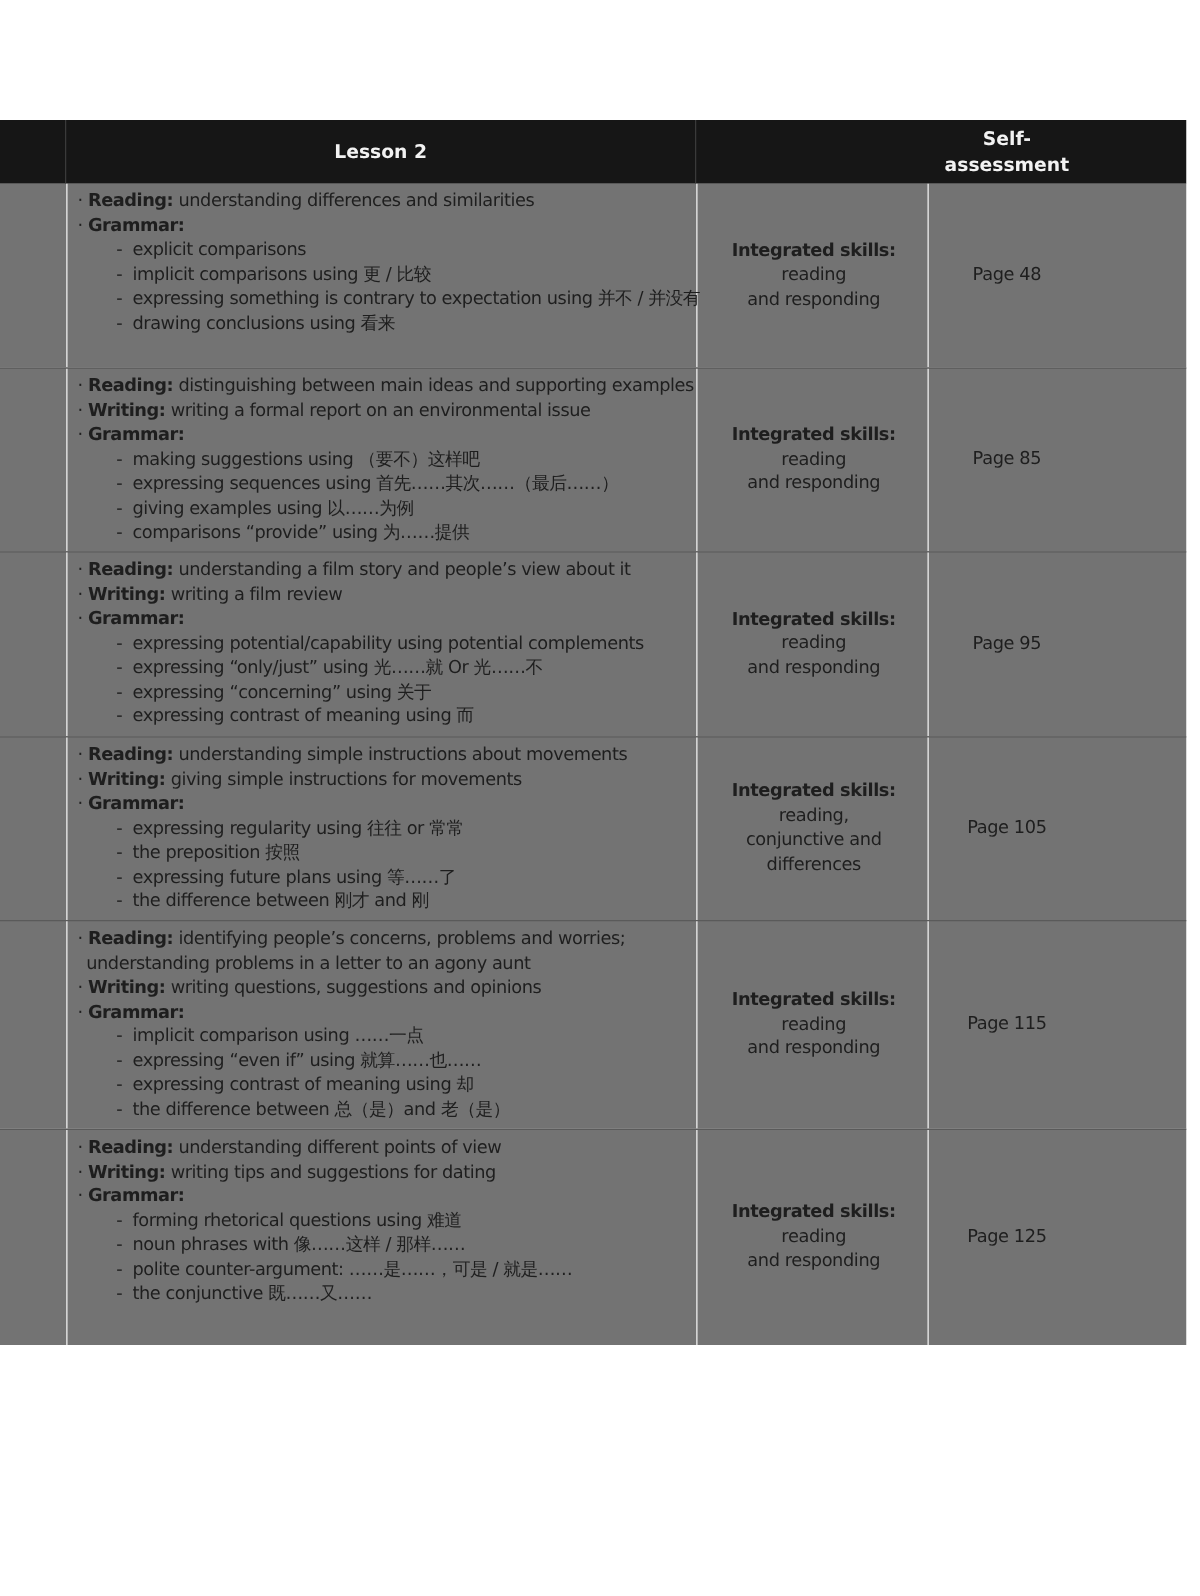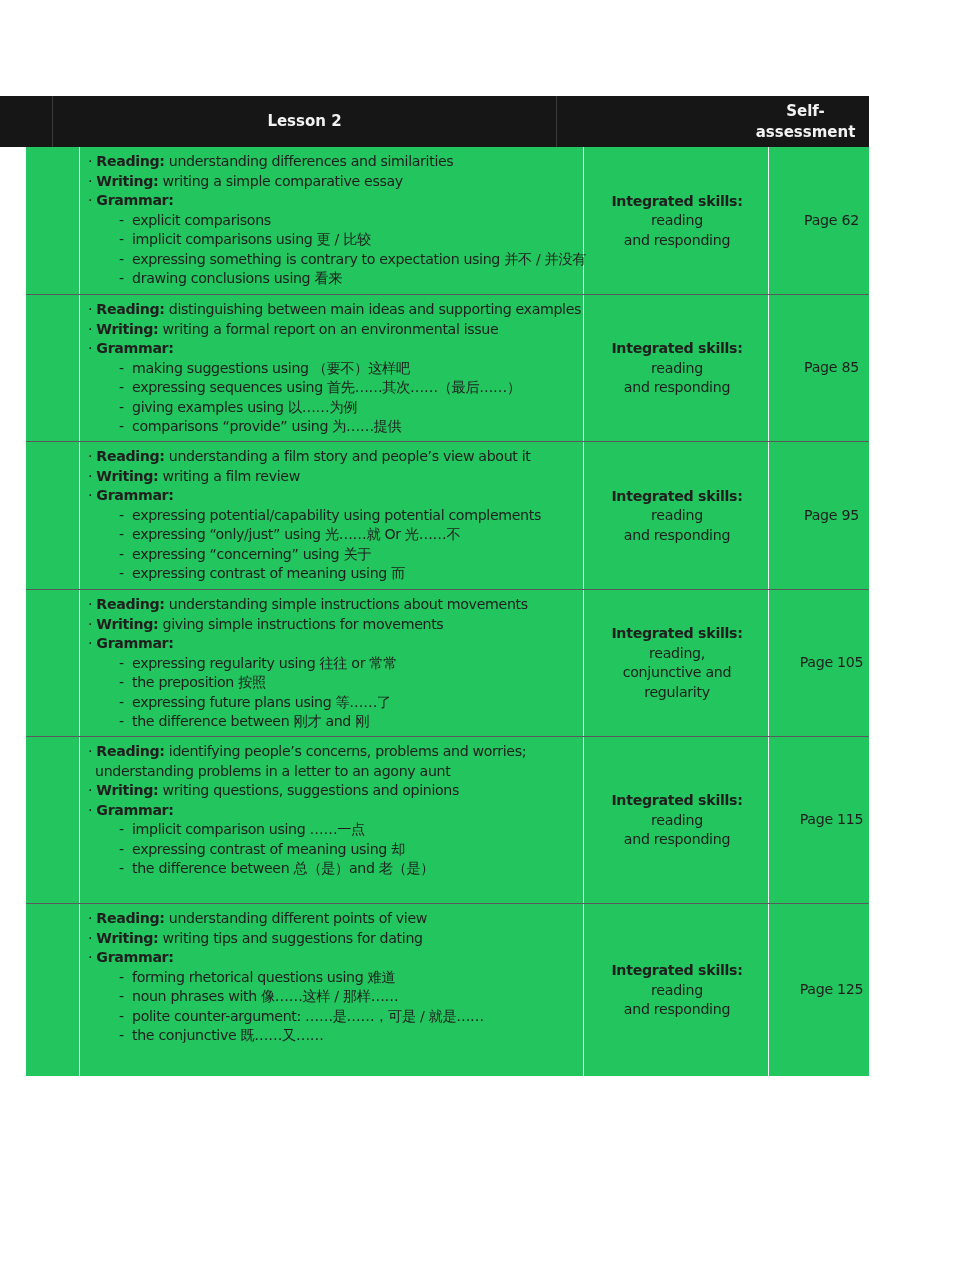--- a/index.html
+++ b/index.html
@@ -1,32 +1,32 @@
 <!DOCTYPE html>
 <html><head>
 <meta charset="utf-8">
 <style>
   html, body { margin: 0; padding: 0; }
   body {
     width: 960px; height: 1277px; background: #ffffff; position: relative; overflow: hidden;
     font-family: "DejaVu Sans", "Liberation Sans", sans-serif; color: #1e1e1e;
   }
   .table {
-    position: absolute; left: 0; top: 96px; width: 869px;
+    position: absolute; left: 0; top: 96px; width: 949px;
   }
   .hdr {
     position: relative; height: 51px; background: #161616; color: #f2f2f2;
     font-weight: bold; font-size: 15px;
   }
   .hdr .cell { position: absolute; top: 0; height: 51px; display: flex; align-items: center; justify-content: center; text-align: center; line-height: 21px; }
   .hdr .c0 { left: 0; width: 52px; border-right: 1px solid #3a3a3a; }
   .hdr .c1 { left: 53px; width: 503px; border-right: 1px solid #3a3a3a; }
   .hdr .c2 { left: 557px; width: 184px; border-right: 1px solid #3a3a3a; }
   .hdr .c3 { left: 742px; width: 127px; }
-  .row { position: relative; background: #22c55e; border-top: 1.5px solid #5a5a5a; box-sizing: border-box; margin-left: 26px; }
+  .row { position: relative; background: #737373; border-top: 1.5px solid #5a5a5a; box-sizing: border-box; }
   .row:first-of-type { border-top: none; }
   .row .vl { position: absolute; top: 0; bottom: 0; width: 1px; background: #f3f3f3; }
   .row .v1 { left: 53px; } .row .v2 { left: 557px; } .row .v3 { left: 742px; }
   .c-main { position: absolute; left: 62px; top: 5px; width: 492px; font-size: 14.2px; line-height: 19.5px; letter-spacing: -0.35px; }
   .c-main .b { white-space: nowrap; }
   .c-main .b .k { font-weight: bold; }
   .c-main .sub { padding-left: 31px; white-space: nowrap; }
   .c-main .sub .dash { display: inline-block; width: 13px; }
   .c-main .cont { padding-left: 7px; white-space: nowrap; }
   .c-l3 { position: absolute; left: 566px; width: 170px; font-size: 14.2px; line-height: 19.5px; letter-spacing: -0.3px; top: 50%; transform: translateY(-50%); text-align: center; }
@@ -49,33 +49,32 @@
   </div>
 
   <div id="rows">
   <div class="row" style="height: 147px;">
     <div class="vl v1"></div>
     <div class="vl v2"></div>
     <div class="vl v3"></div>
     <div class="c-main">
       <div class="b"><span>·</span> <span class="k">Reading:</span><span> understanding differences and similarities</span></div>
 
-      <div class="b"><span>·</span> <span class="k">Writing:</span><span> writing a simple comparative essay</span></div>
       <div class="b"><span>·</span> <span class="k">Grammar:</span></div>
       <div class="sub"><span class="dash">-</span><span>explicit comparisons</span></div>
       <div class="sub"><span class="dash">-</span><span>implicit comparisons using 更 / 比较</span></div>
       <div class="sub"><span class="dash">-</span><span>expressing something is contrary to expectation using 并不 / 并没有</span></div>
       <div class="sub"><span class="dash">-</span><span>drawing conclusions using 看来</span></div>
     </div>
     <div class="c-l3">
       <div><span class="k">Integrated skills:</span><span> reading</span></div>
       <div>and responding</div>
 
     </div>
-    <div class="c-sa">Page 62</div>
+    <div class="c-sa">Page 48</div>
   </div>
 
   <div class="row" style="height: 147px;">
     <div class="vl v1"></div>
     <div class="vl v2"></div>
     <div class="vl v3"></div>
     <div class="c-main">
       <div class="b"><span>·</span> <span class="k">Reading:</span><span> distinguishing between main ideas and supporting examples</span></div>
 
       <div class="b"><span>·</span> <span class="k">Writing:</span><span> writing a formal report on an environmental issue</span></div>
@@ -125,35 +124,36 @@
       <div class="b"><span>·</span> <span class="k">Writing:</span><span> giving simple instructions for movements</span></div>
       <div class="b"><span>·</span> <span class="k">Grammar:</span></div>
       <div class="sub"><span class="dash">-</span><span>expressing regularity using 往往 or 常常</span></div>
       <div class="sub"><span class="dash">-</span><span>the preposition 按照</span></div>
       <div class="sub"><span class="dash">-</span><span>expressing future plans using 等……了</span></div>
       <div class="sub"><span class="dash">-</span><span>the difference between 刚才 and 刚</span></div>
     </div>
     <div class="c-l3">
       <div><span class="k">Integrated skills:</span><span> reading,</span></div>
       <div>conjunctive and</div>
-      <div>regularity</div>
+      <div>differences</div>
     </div>
     <div class="c-sa">Page 105</div>
   </div>
 
   <div class="row" style="height: 167px;">
     <div class="vl v1"></div>
     <div class="vl v2"></div>
     <div class="vl v3"></div>
     <div class="c-main">
       <div class="b"><span>·</span> <span class="k">Reading:</span><span> identifying people’s concerns, problems and worries;</span></div>
       <div class="cont">understanding problems in a letter to an agony aunt</div>
       <div class="b"><span>·</span> <span class="k">Writing:</span><span> writing questions, suggestions and opinions</span></div>
       <div class="b"><span>·</span> <span class="k">Grammar:</span></div>
       <div class="sub"><span class="dash">-</span><span>implicit comparison using ……一点</span></div>
+      <div class="sub"><span class="dash">-</span><span>expressing “even if” using 就算……也……</span></div>
       <div class="sub"><span class="dash">-</span><span>expressing contrast of meaning using 却</span></div>
       <div class="sub"><span class="dash">-</span><span>the difference between 总（是）and 老（是）</span></div>
     </div>
     <div class="c-l3">
       <div><span class="k">Integrated skills:</span><span> reading</span></div>
       <div>and responding</div>
 
     </div>
     <div class="c-sa">Page 115</div>
   </div>

